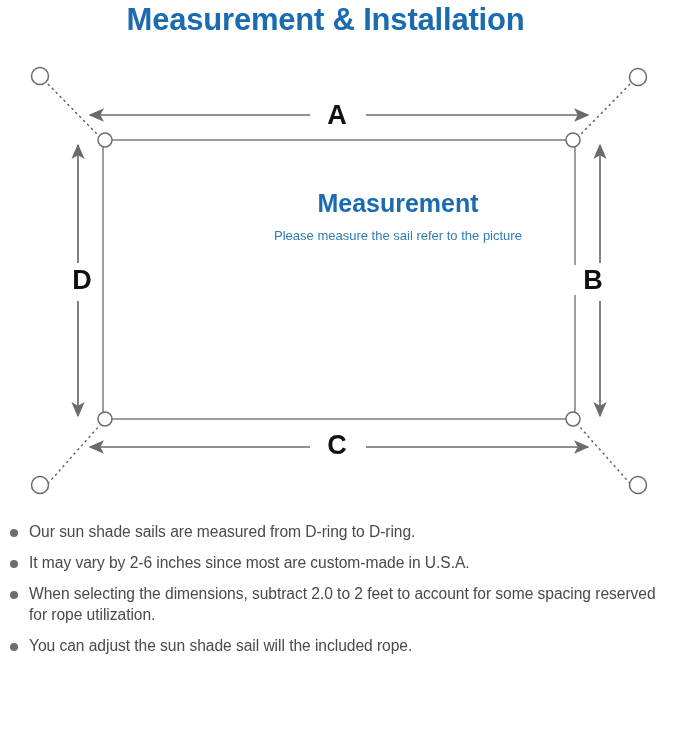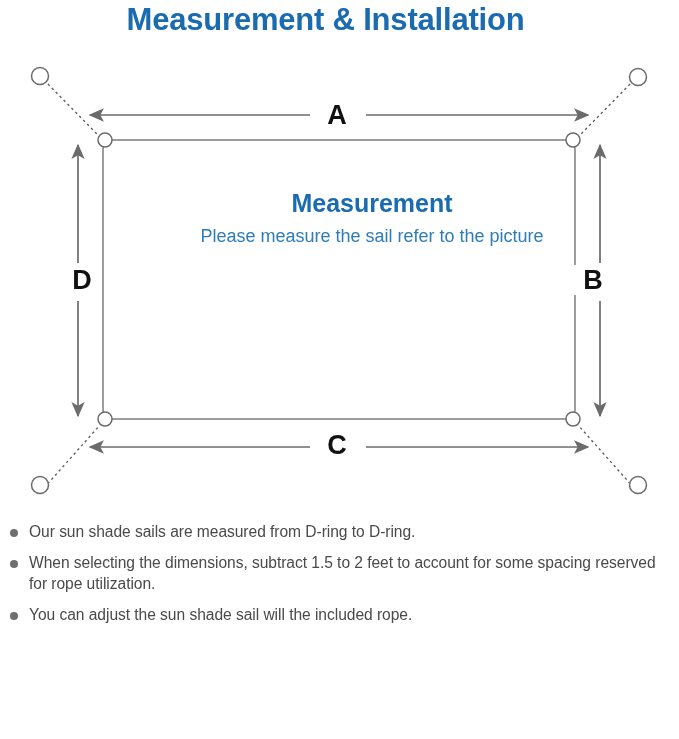--- a/index.html
+++ b/index.html
@@ -36,36 +36,36 @@
     position: absolute;
     left: 0;
     top: 48px;
     width: 679px;
     height: 465px;
   }
 
   
   #center-block {
     position: absolute;
-    left: 92px;
+    left: 118px;
     top: 188px;
     width: 560px;
     text-align: center;
     pointer-events: none;
   }
   #center-title {
     font-family: "Liberation Sans", sans-serif;
     font-size: 25px;
     font-weight: bold;
     color: #1a6bb0;
     line-height: 30px;
   }
   #center-sub {
     font-family: "Liberation Sans", sans-serif;
-    font-size: 18px;
+    font-size: 13px;
     font-weight: normal;
     color: #2e7cb8;
     line-height: 22px;
     margin-top: 7px;
   }
 
   
   .dim-letter {
     position: absolute;
     font-family: "Liberation Sans", sans-serif;
@@ -187,21 +187,25 @@
     <div id="center-sub">Please measure the sail refer to the picture</div>
   </div>
 
   <div id="notes">
     <div class="note-row">
       <span class="note-bullet"></span>
       <span class="note-text">Our sun shade sails are measured from D-ring to D-ring.</span>
     </div>
     <div class="note-row">
       <span class="note-bullet"></span>
-      <span class="note-text">When selecting the dimensions, subtract 1.5 to 2 feet to account for some spacing reserved for rope utilization.</span>
+      <span class="note-text">It may vary by 2-6 inches since most are custom-made in U.S.A.</span>
+    </div>
+    <div class="note-row">
+      <span class="note-bullet"></span>
+      <span class="note-text">When selecting the dimensions, subtract 2.0 to 2 feet to account for some spacing reserved for rope utilization.</span>
     </div>
     <div class="note-row">
       <span class="note-bullet"></span>
       <span class="note-text">You can adjust the sun shade sail will the included rope.</span>
     </div>
   </div>
 
 </div>
 
 </body></html>

